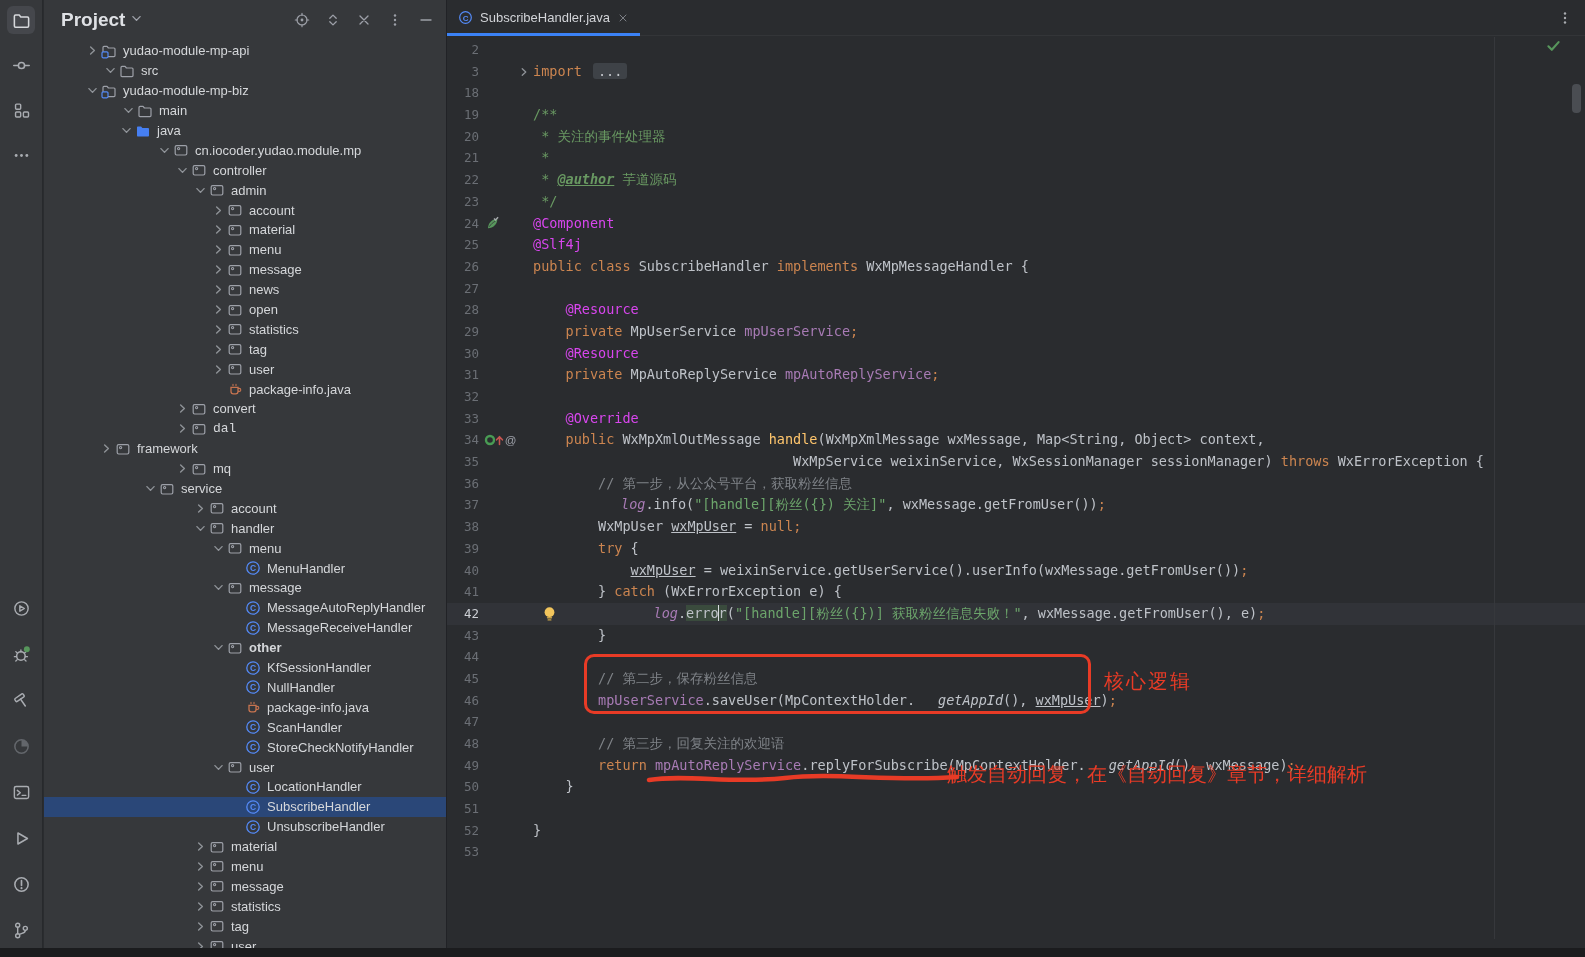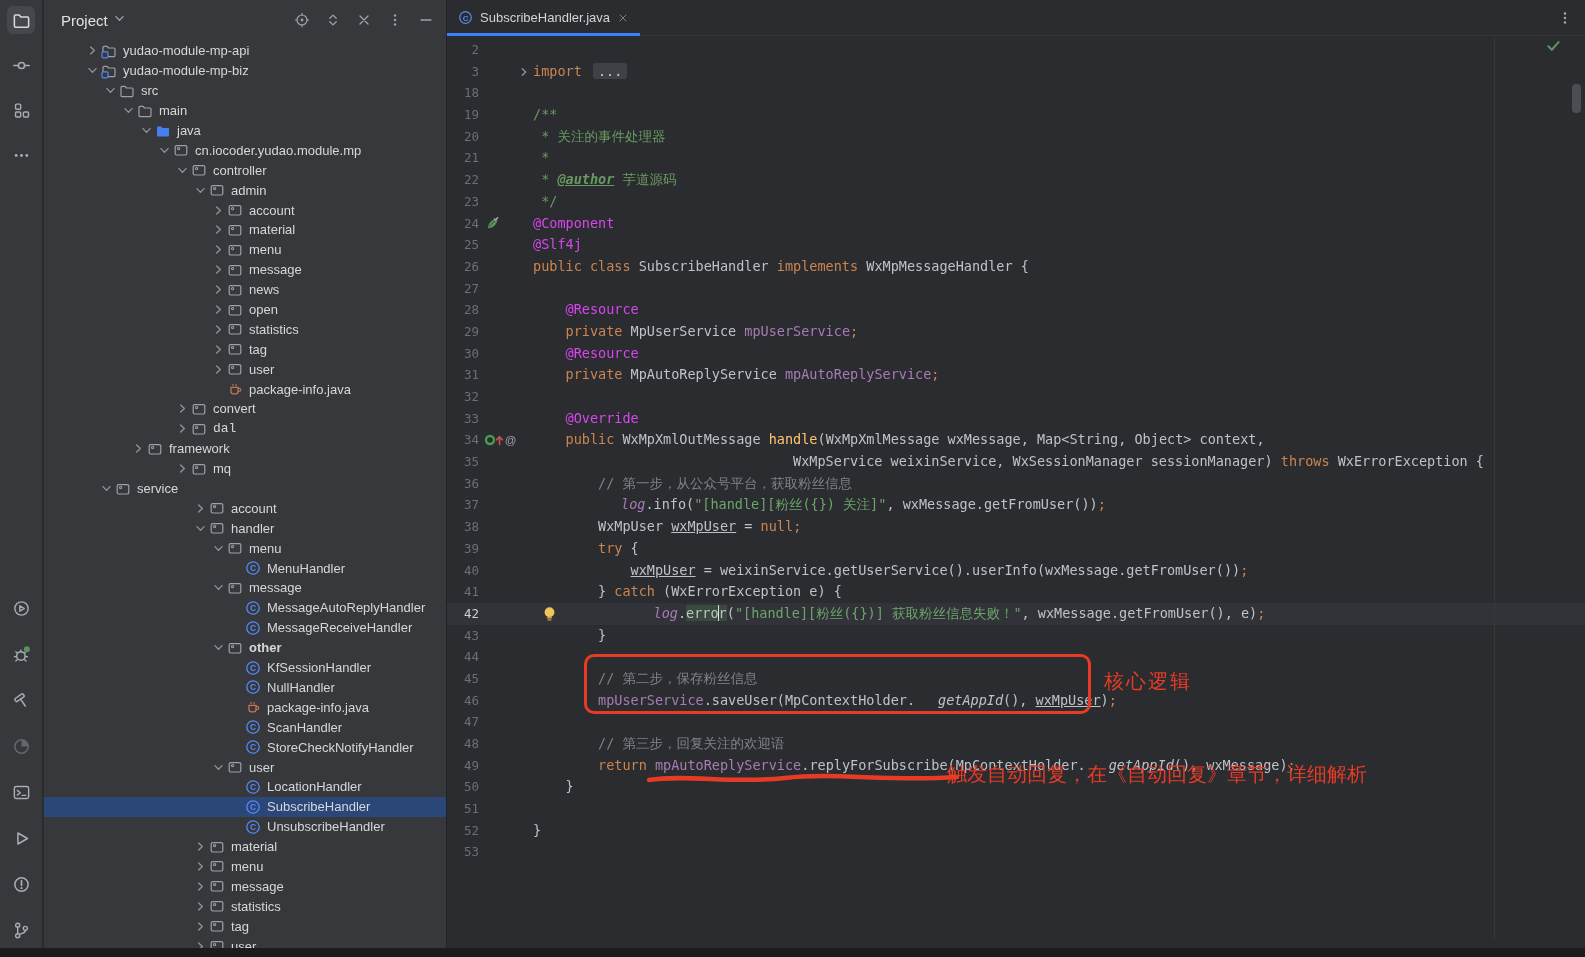--- a/index.html
+++ b/index.html
@@ -16,21 +16,21 @@
   .ab-btn { width:28px; height:28px; display:flex; align-items:center; justify-content:center; border-radius:6px; color:#A9ACB1; position:relative; }
   .ab-btn.active { background:#45474C; color:#D6D8DB; }
   .ab-btn.dim { color:#63666B; }
   .ab-btn svg { width:19px; height:19px; }
 
   
   .project-panel { position:absolute; left:44px; top:0; width:403px; height:948px;
     background:var(--panel-bg,#36383B); border-right:1px solid #212226; z-index:2; overflow:hidden; }
   .panel-header { height:40px; display:flex; align-items:center; padding:0 12px 0 17px; }
   .panel-title-wrap { display:flex; align-items:center; gap:4px; color:#DFE1E5; }
-  .panel-title { font-size:15px; font-weight:400; }
+  .panel-title { font-size:19px; font-weight:700; }
   .panel-title-wrap svg { width:15px; height:15px; color:#9DA0A8; }
   .panel-tools { margin-left:auto; display:flex; align-items:center; gap:15px; color:#9DA0A8; }
   .panel-tools span { display:flex; }
   .panel-tools svg { width:16px; height:16px; }
 
   .tree { position:absolute; top:41px; left:0; right:0; bottom:0; font-size:13px; color:#D5D7DA; }
   .trow { height:19.9px; display:flex; align-items:center; white-space:nowrap; }
   .trow.sel { background:var(--selection,#2A4778); }
   .tchev { width:17px; flex:none; display:flex; align-items:center; justify-content:center; color:#8E9297; }
   .tchev svg { width:15px; height:15px; }
@@ -266,61 +266,61 @@
             </svg>
           </span>
           <span class="ticon">
             <svg viewBox="0 0 16 16" xmlns="http://www.w3.org/2000/svg">
               <path d="M2 12.6V4.4c0-.6.5-1 1-1h3.1l1.3 1.6h5.6c.6 0 1 .5 1 1v6.6c0 .6-.5 1-1 1H3c-.6 0-1-.4-1-1z" fill="none" stroke="currentColor" stroke-linecap="round" stroke-linejoin="round" stroke-width="1.2"></path>
               <rect x="1" y="8.8" width="6" height="6" rx="1.2" fill="#36383B" stroke="#548AF7" stroke-width="1.2"></rect>
             </svg>
           </span>
           <span class="tlabel">yudao-module-mp-api</span>
         </div>
+        <div class="trow" style="padding-left: 58px;">
+          <span class="tchev">
+            <svg viewBox="0 0 16 16" xmlns="http://www.w3.org/2000/svg">
+              <path d="M4.2 6 8 10l3.8-4" fill="none" stroke="currentColor" stroke-linecap="round" stroke-linejoin="round" stroke-width="1.5"></path>
+            </svg>
+          </span>
+          <span class="ticon">
+            <svg viewBox="0 0 16 16" xmlns="http://www.w3.org/2000/svg">
+              <path d="M2 12.6V4.4c0-.6.5-1 1-1h3.1l1.3 1.6h5.6c.6 0 1 .5 1 1v6.6c0 .6-.5 1-1 1H3c-.6 0-1-.4-1-1z" fill="none" stroke="currentColor" stroke-linecap="round" stroke-linejoin="round" stroke-width="1.2"></path>
+            </svg>
+          </span>
+          <span class="tlabel">src</span>
+        </div>
         <div class="trow" style="padding-left: 40px;">
           <span class="tchev">
             <svg viewBox="0 0 16 16" xmlns="http://www.w3.org/2000/svg">
               <path d="M4.2 6 8 10l3.8-4" fill="none" stroke="currentColor" stroke-linecap="round" stroke-linejoin="round" stroke-width="1.5"></path>
             </svg>
           </span>
           <span class="ticon">
             <svg viewBox="0 0 16 16" xmlns="http://www.w3.org/2000/svg">
               <path d="M2 12.6V4.4c0-.6.5-1 1-1h3.1l1.3 1.6h5.6c.6 0 1 .5 1 1v6.6c0 .6-.5 1-1 1H3c-.6 0-1-.4-1-1z" fill="none" stroke="currentColor" stroke-linecap="round" stroke-linejoin="round" stroke-width="1.2"></path>
               <rect x="1" y="8.8" width="6" height="6" rx="1.2" fill="#36383B" stroke="#548AF7" stroke-width="1.2"></rect>
             </svg>
           </span>
           <span class="tlabel">yudao-module-mp-biz</span>
         </div>
-        <div class="trow" style="padding-left: 58px;">
+        <div class="trow" style="padding-left: 76px;">
           <span class="tchev">
             <svg viewBox="0 0 16 16" xmlns="http://www.w3.org/2000/svg">
               <path d="M4.2 6 8 10l3.8-4" fill="none" stroke="currentColor" stroke-linecap="round" stroke-linejoin="round" stroke-width="1.5"></path>
             </svg>
           </span>
           <span class="ticon">
             <svg viewBox="0 0 16 16" xmlns="http://www.w3.org/2000/svg">
               <path d="M2 12.6V4.4c0-.6.5-1 1-1h3.1l1.3 1.6h5.6c.6 0 1 .5 1 1v6.6c0 .6-.5 1-1 1H3c-.6 0-1-.4-1-1z" fill="none" stroke="currentColor" stroke-linecap="round" stroke-linejoin="round" stroke-width="1.2"></path>
             </svg>
           </span>
-          <span class="tlabel">src</span>
-        </div>
-        <div class="trow" style="padding-left: 76px;">
-          <span class="tchev">
-            <svg viewBox="0 0 16 16" xmlns="http://www.w3.org/2000/svg">
-              <path d="M4.2 6 8 10l3.8-4" fill="none" stroke="currentColor" stroke-linecap="round" stroke-linejoin="round" stroke-width="1.5"></path>
-            </svg>
-          </span>
-          <span class="ticon">
-            <svg viewBox="0 0 16 16" xmlns="http://www.w3.org/2000/svg">
-              <path d="M2 12.6V4.4c0-.6.5-1 1-1h3.1l1.3 1.6h5.6c.6 0 1 .5 1 1v6.6c0 .6-.5 1-1 1H3c-.6 0-1-.4-1-1z" fill="none" stroke="currentColor" stroke-linecap="round" stroke-linejoin="round" stroke-width="1.2"></path>
-            </svg>
-          </span>
           <span class="tlabel">main</span>
         </div>
-        <div class="trow" style="padding-left: 94px;">
+        <div class="trow" style="padding-left: 74px;">
           <span class="tchev">
             <svg viewBox="0 0 16 16" xmlns="http://www.w3.org/2000/svg">
               <path d="M4.2 6 8 10l3.8-4" fill="none" stroke="currentColor" stroke-linecap="round" stroke-linejoin="round" stroke-width="1.5"></path>
             </svg>
           </span>
           <span class="ticon">
             <svg viewBox="0 0 16 16" xmlns="http://www.w3.org/2000/svg">
               <path d="M2 12.6V4.4c0-.6.5-1 1-1h3.1l1.3 1.6h5.6c.6 0 1 .5 1 1v6.6c0 .6-.5 1-1 1H3c-.6 0-1-.4-1-1z" fill="#467FF2"></path>
             </svg>
           </span>
@@ -526,21 +526,21 @@
             </svg>
           </span>
           <span class="ticon">
             <svg viewBox="0 0 16 16" xmlns="http://www.w3.org/2000/svg">
               <rect x="2.2" y="3.6" width="11.6" height="9.4" rx="1.4" fill="none" stroke="currentColor" stroke-linecap="round" stroke-linejoin="round" stroke-width="1.2"></rect>
               <circle cx="5.6" cy="6.6" r="1.1" fill="none" stroke="currentColor" stroke-linecap="round" stroke-linejoin="round" stroke-width="1.1"></circle>
             </svg>
           </span>
           <span class="tlabel">dal</span>
         </div>
-        <div class="trow" style="padding-left: 86px;">
+        <div class="trow" style="padding-left: 54px;">
           <span class="tchev">
             <svg viewBox="0 0 16 16" xmlns="http://www.w3.org/2000/svg">
               <path d="M6 4.2 10 8l-4 3.8" fill="none" stroke="currentColor" stroke-linecap="round" stroke-linejoin="round" stroke-width="1.5"></path>
             </svg>
           </span>
           <span class="ticon">
             <svg viewBox="0 0 16 16" xmlns="http://www.w3.org/2000/svg">
               <rect x="2.2" y="3.6" width="11.6" height="9.4" rx="1.4" fill="none" stroke="currentColor" stroke-linecap="round" stroke-linejoin="round" stroke-width="1.2"></rect>
               <circle cx="5.6" cy="6.6" r="1.1" fill="none" stroke="currentColor" stroke-linecap="round" stroke-linejoin="round" stroke-width="1.1"></circle>
             </svg>
@@ -554,21 +554,21 @@
             </svg>
           </span>
           <span class="ticon">
             <svg viewBox="0 0 16 16" xmlns="http://www.w3.org/2000/svg">
               <rect x="2.2" y="3.6" width="11.6" height="9.4" rx="1.4" fill="none" stroke="currentColor" stroke-linecap="round" stroke-linejoin="round" stroke-width="1.2"></rect>
               <circle cx="5.6" cy="6.6" r="1.1" fill="none" stroke="currentColor" stroke-linecap="round" stroke-linejoin="round" stroke-width="1.1"></circle>
             </svg>
           </span>
           <span class="tlabel">mq</span>
         </div>
-        <div class="trow" style="padding-left: 54px;">
+        <div class="trow" style="padding-left: 54px; margin-left: 44px;">
           <span class="tchev">
             <svg viewBox="0 0 16 16" xmlns="http://www.w3.org/2000/svg">
               <path d="M4.2 6 8 10l3.8-4" fill="none" stroke="currentColor" stroke-linecap="round" stroke-linejoin="round" stroke-width="1.5"></path>
             </svg>
           </span>
           <span class="ticon">
             <svg viewBox="0 0 16 16" xmlns="http://www.w3.org/2000/svg">
               <rect x="2.2" y="3.6" width="11.6" height="9.4" rx="1.4" fill="none" stroke="currentColor" stroke-linecap="round" stroke-linejoin="round" stroke-width="1.2"></rect>
               <circle cx="5.6" cy="6.6" r="1.1" fill="none" stroke="currentColor" stroke-linecap="round" stroke-linejoin="round" stroke-width="1.1"></circle>
             </svg>

